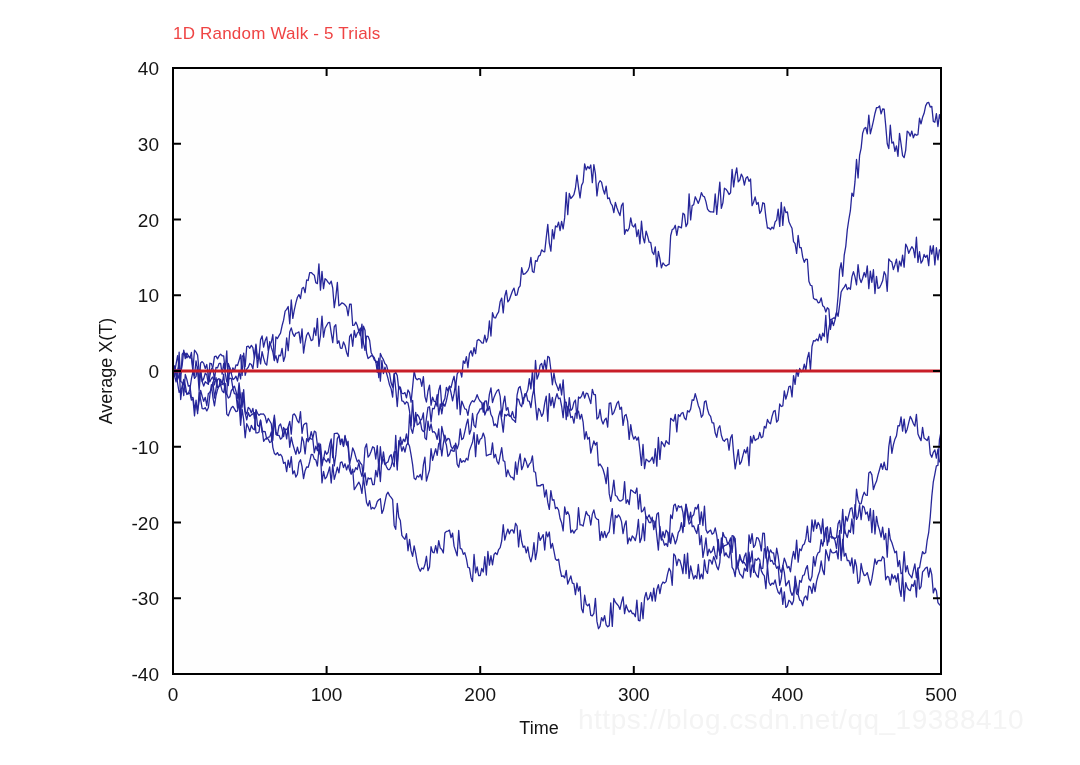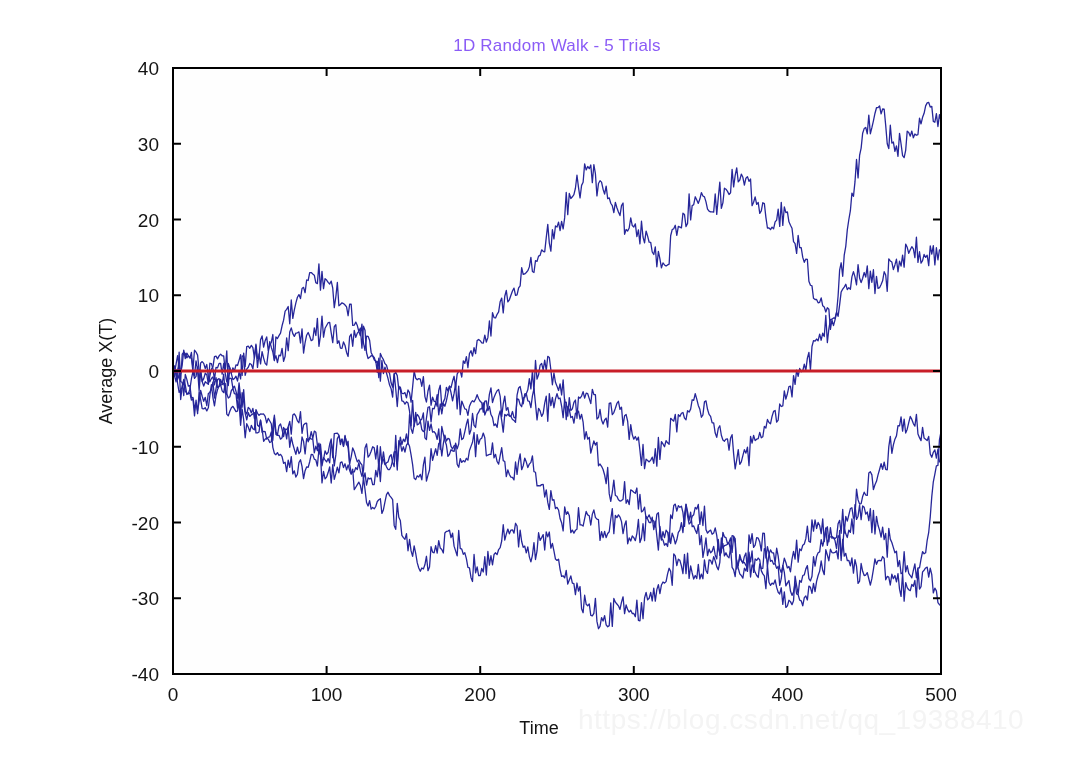--- a/index.html
+++ b/index.html
@@ -17,25 +17,25 @@
   #figure {
     position: absolute;
     left: 0; top: 0;
     width: 1080px;
     height: 765px;
     background: #ffffff;
   }
   #chart-title {
     position: absolute;
     left: 173px;
-    top: 36px;
+    top: 24px;
     width: 768px;
-    text-align: center;
+    text-align: left;
     font-size: 17px;
-    color: #8b5cf6;
+    color: #ef4444;
     font-family: "Liberation Sans", sans-serif;
     letter-spacing: 0.2px;
     white-space: nowrap;
   }
   #plot-svg {
     position: absolute;
     left: 0;
     top: 0;
   }
   .tick-label {

